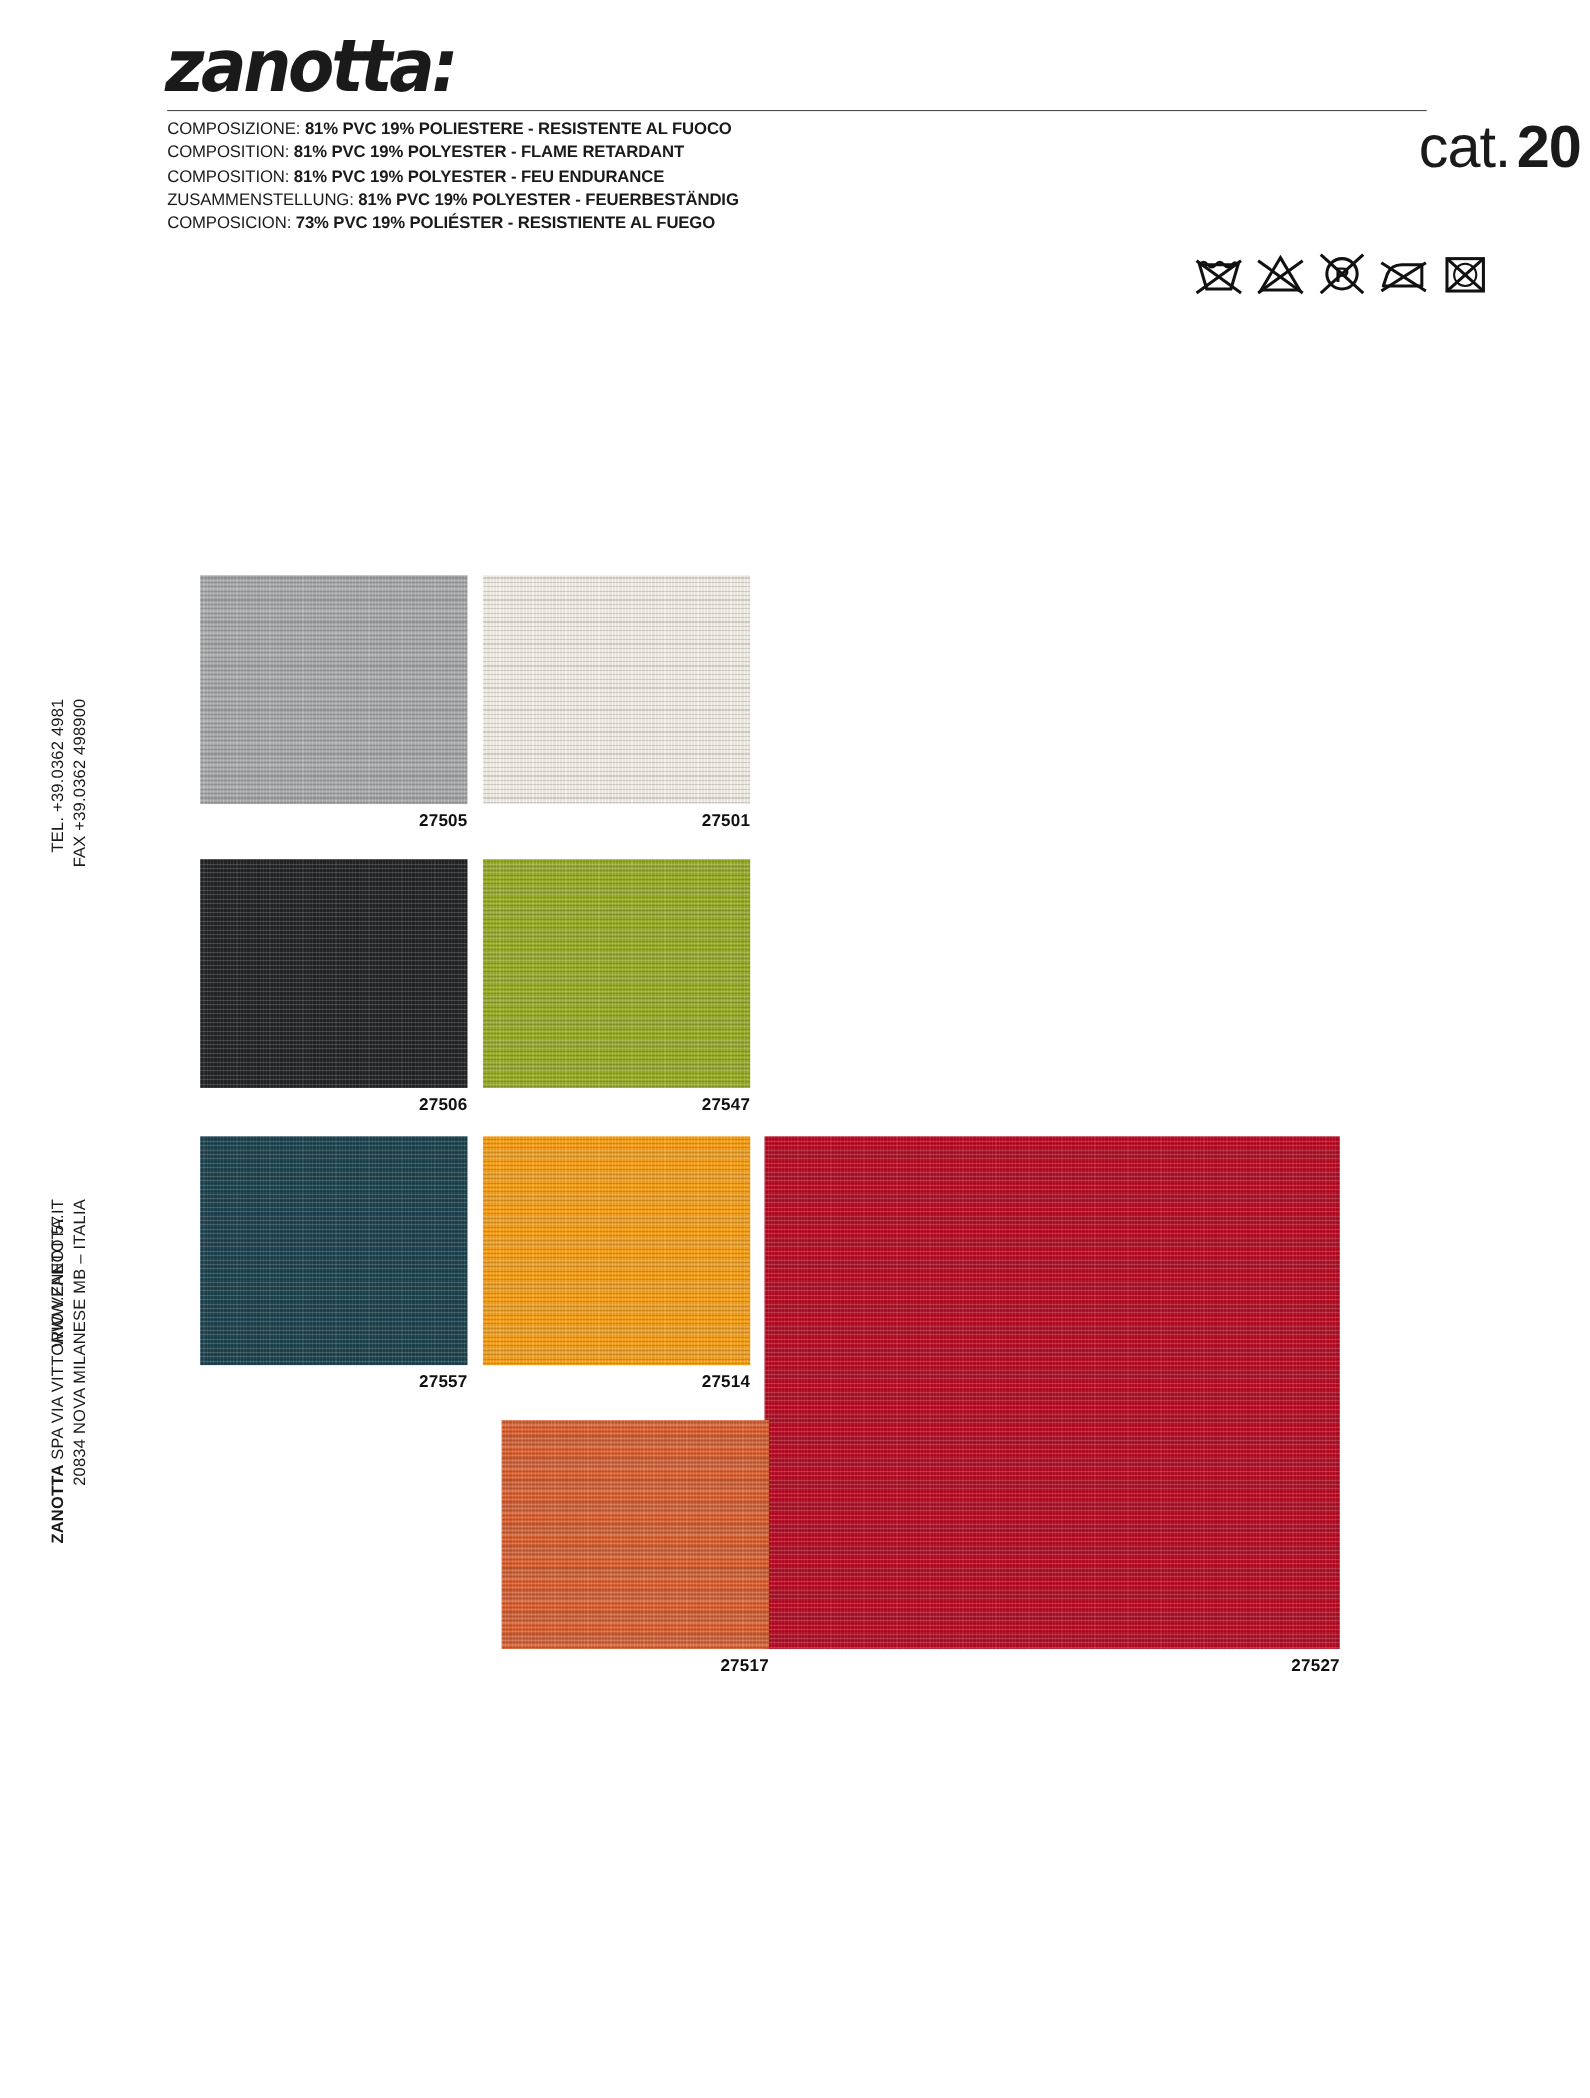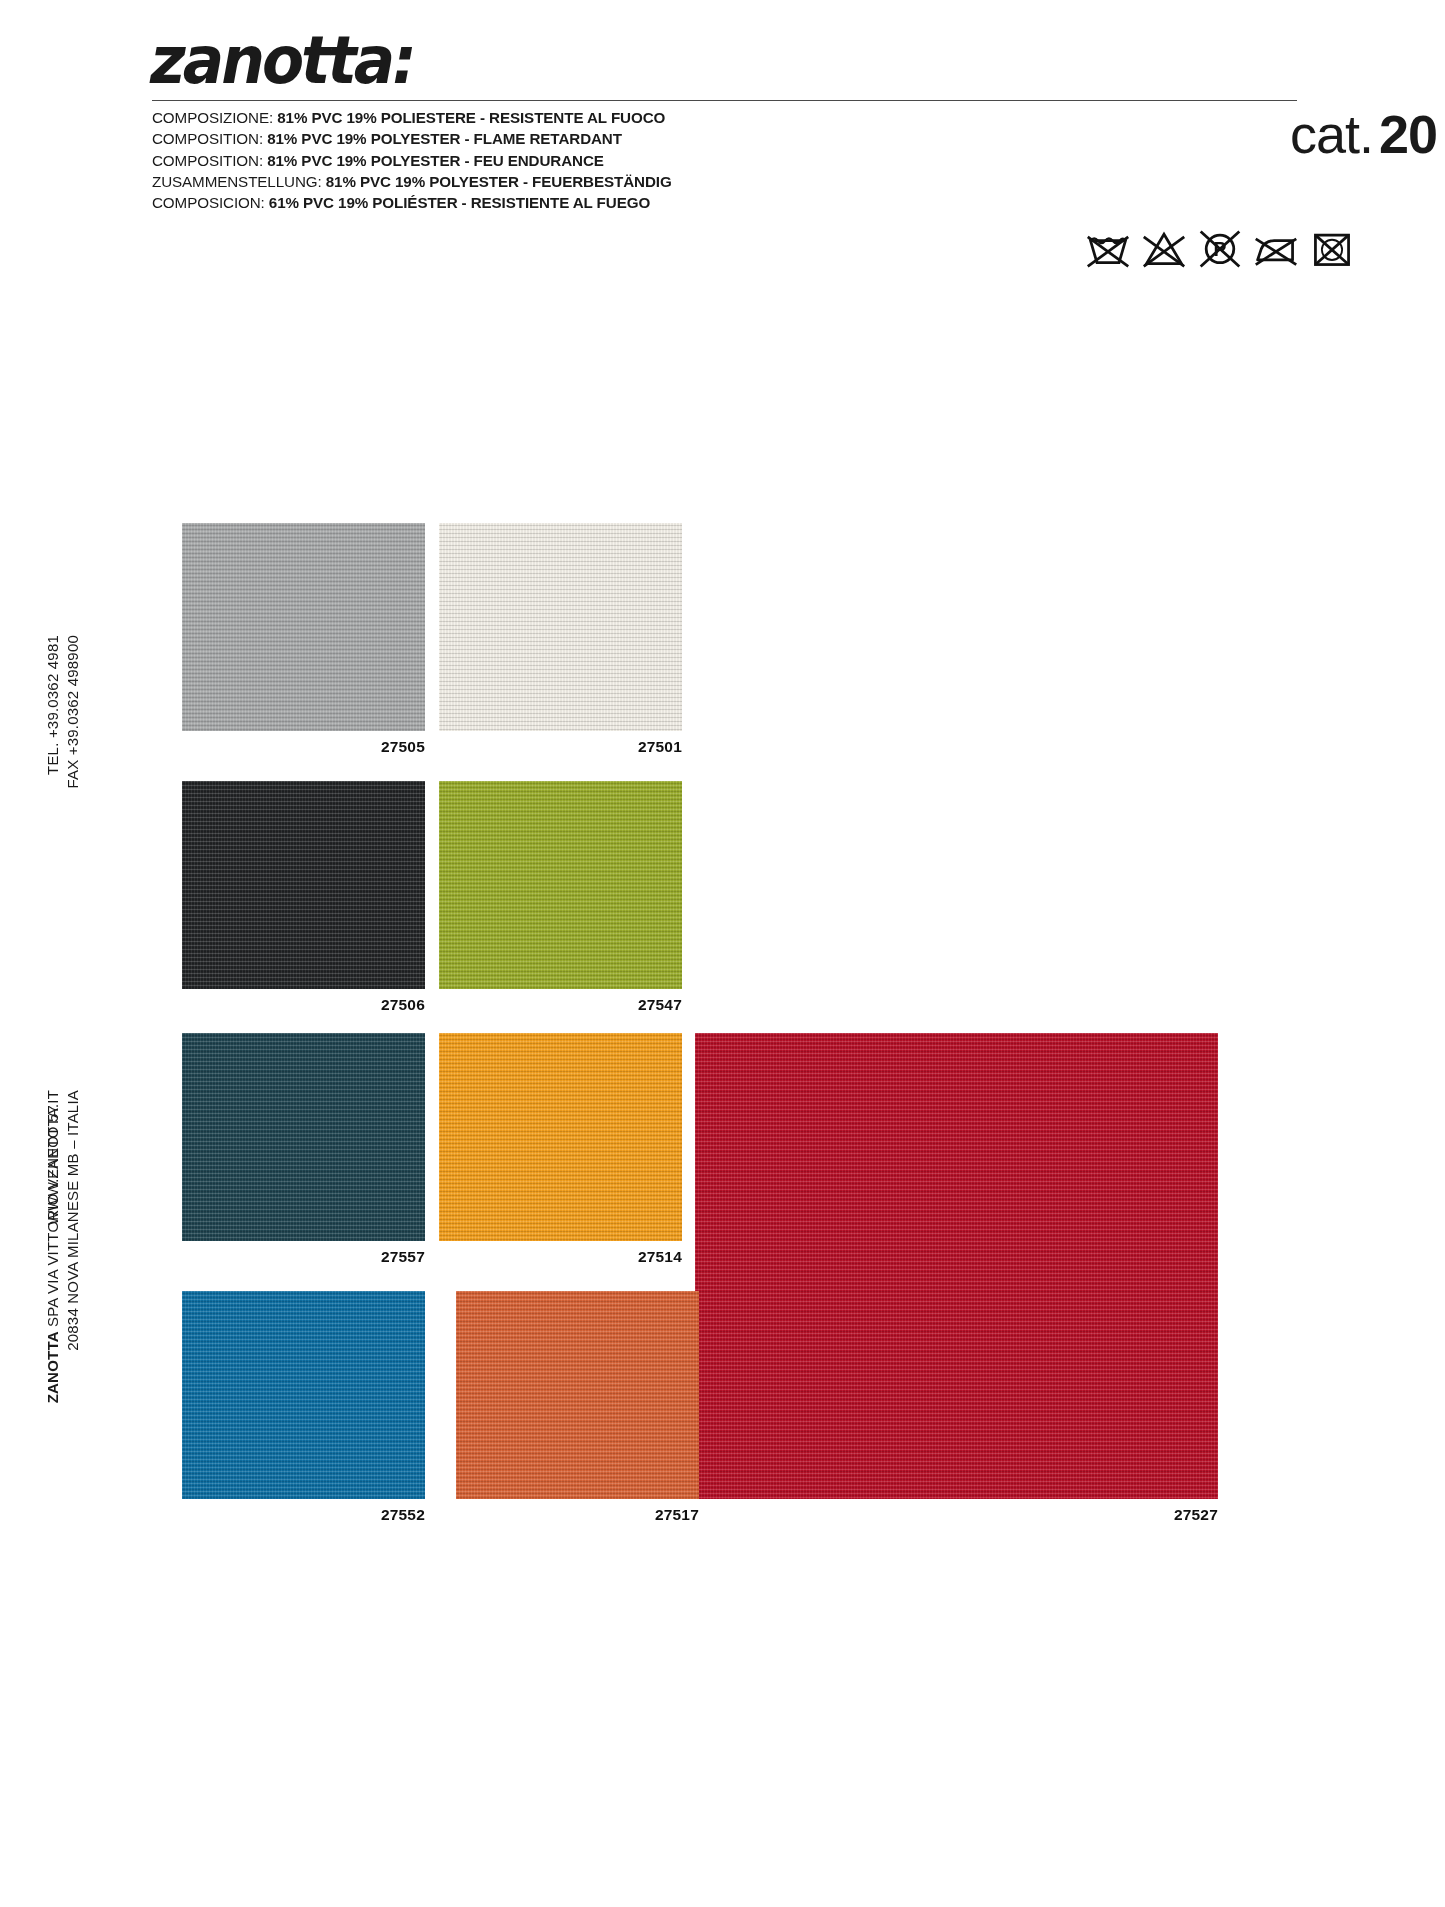--- a/index.html
+++ b/index.html
@@ -214,21 +214,21 @@
     <div class="comp-line">
       <span class="lbl">COMPOSITION:</span>
       <span class="val">81% PVC 19% POLYESTER - FEU ENDURANCE</span>
     </div>
     <div class="comp-line">
       <span class="lbl">ZUSAMMENSTELLUNG:</span>
       <span class="val">81% PVC  19% POLYESTER - FEUERBESTÄNDIG</span>
     </div>
     <div class="comp-line">
       <span class="lbl">COMPOSICION:</span>
-      <span class="val">61% PVC 19% POLIÉSTER - RESISTIENTE AL FUEGO</span>
+      <span class="val">73% PVC 19% POLIÉSTER - RESISTIENTE AL FUEGO</span>
     </div>
   </div>
 
   <div id="care-symbols">
 
     <svg class="care-sym" viewBox="0 0 50 50">
       <path d="M6 17 L44 17 L37 41 L13 41 Z" fill="none" stroke="#111" stroke-width="3"></path>
       <path d="M6 17 q4 -5 8 0 q4 5 8 0 q4 -5 8 0 q4 5 8 0 q3 -4 6 0" fill="none" stroke="#111" stroke-width="2.6"></path>
       <line x1="3" y1="13" x2="47" y2="45" stroke="#111" stroke-width="3"></line>
       <line x1="47" y1="13" x2="3" y2="45" stroke="#111" stroke-width="3"></line>
@@ -311,23 +311,19 @@
   <div class="swatch" style="left:409px; top:1033px; width:243px; height:208px;">
     <div class="chip" style="background:#f5a01b;"></div>
     <div class="code">27514</div>
   </div>
 
   <div class="swatch" style="left:665px; top:1033px; width:523px; height:466px;">
     <div class="chip" style="background:#b80f27;"></div>
     <div class="code">27527</div>
   </div>
 
-  <div class="swatch" style="left:152px; top:1291px; width:243px; height:208px;">
-    <div class="chip" style="background:#0c6fa4;"></div>
-    <div class="code">27552</div>
-  </div>
 
   <div class="swatch" style="left:426px; top:1291px; width:243px; height:208px;">
     <div class="chip" style="background:#d96235;"></div>
     <div class="code">27517</div>
   </div>
 
 </div>
 
 </body></html>

